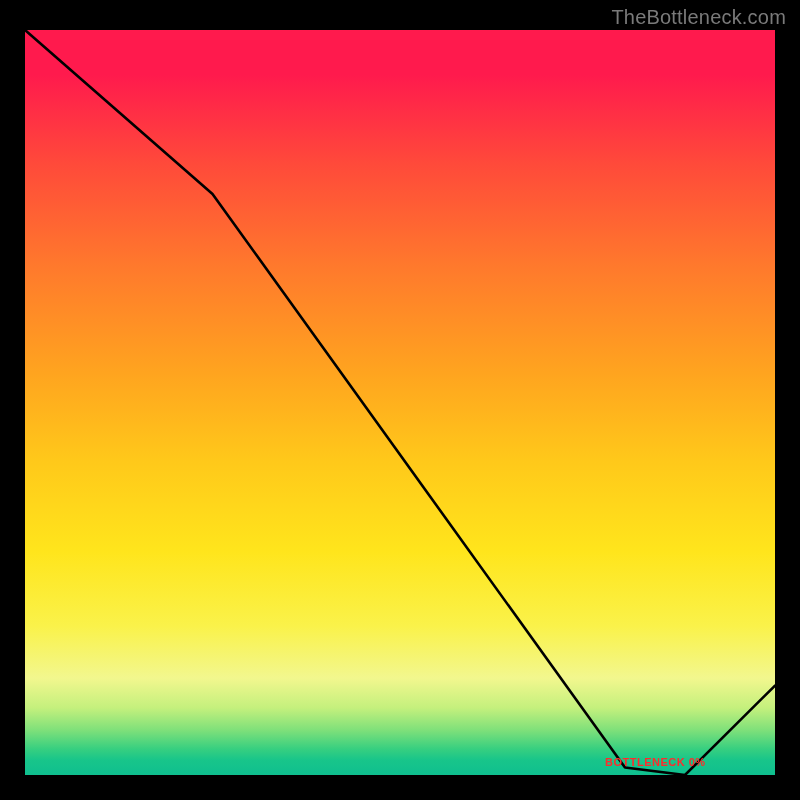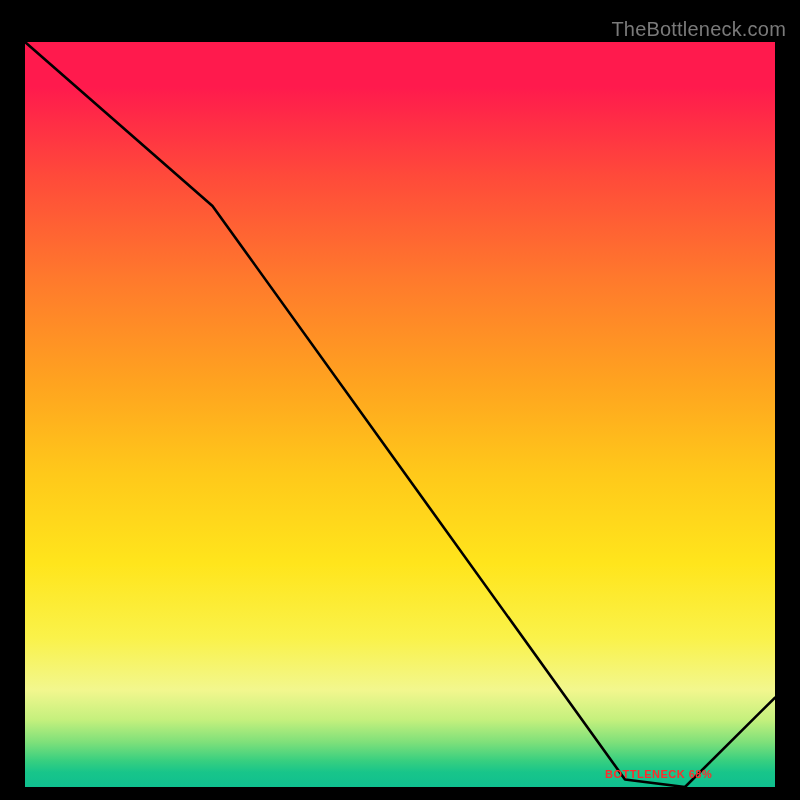--- a/index.html
+++ b/index.html
@@ -9,21 +9,20 @@
     height: 800px;
     background: #000000;
     font-family: Arial, Helvetica, sans-serif;
     overflow: hidden;
   }
   .frame {
     position: relative;
     width: 800px;
     height: 576px;
     background: #000000;
-    margin-top: 12px;
   }
   .watermark {
     position: absolute;
     top: 6px;
     right: 14px;
     color: #7a7a7a;
     font-size: 20px;
     font-weight: 500;
     letter-spacing: 0.2px;
     z-index: 10;
@@ -80,16 +79,16 @@
 
     <svg class="curve" viewBox="0 0 750 745" preserveAspectRatio="none">
 
       <path d="M 0 0
                L 187.5 163.9
                L 600 737.55
                L 660 745
                L 750 655.6" stroke="#000000" stroke-width="2.6" fill="none" stroke-linejoin="round" stroke-linecap="round"></path>
     </svg>
 
-    <div class="red-label" style="left:580px; top:726px;">BOTTLENECK 68%</div>
+    <div class="red-label" style="left:580px; top:726px;">BOTTLENECK 0%</div>
 
   </div>
 </div>
 
 </body></html>

